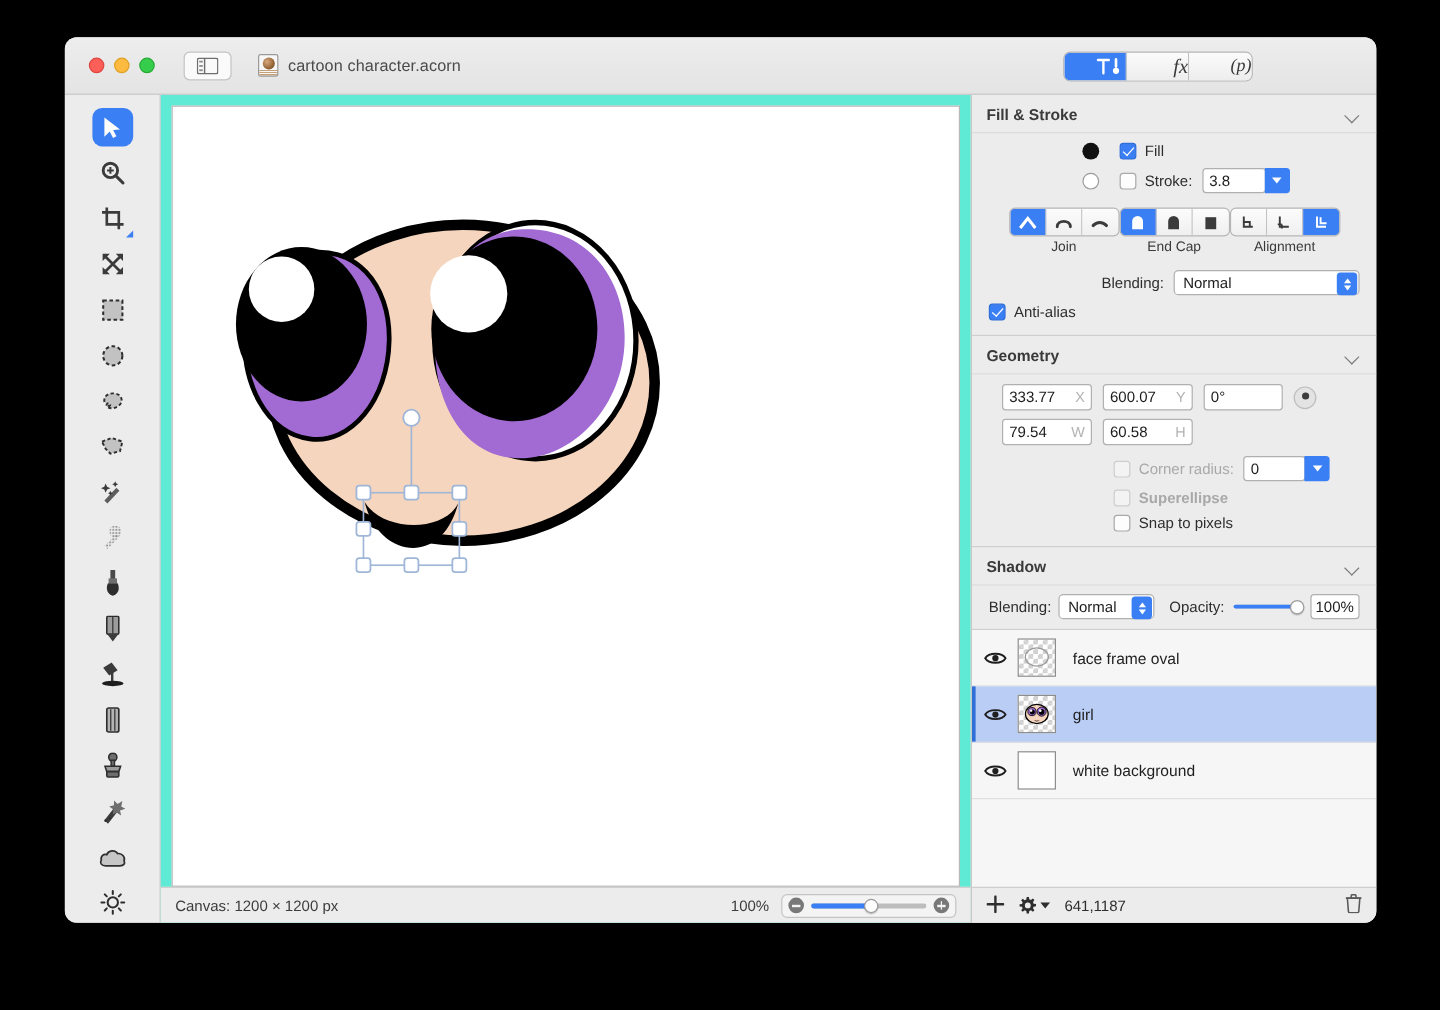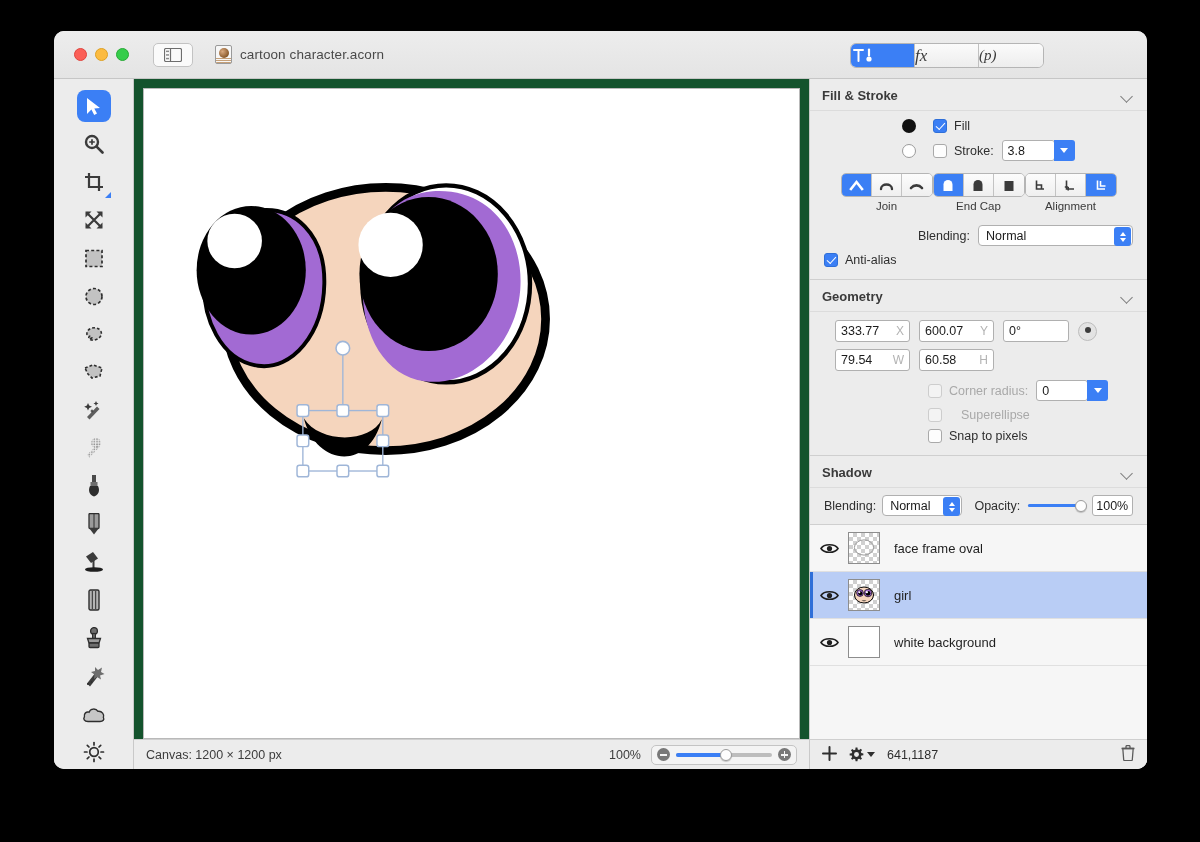--- a/index.html
+++ b/index.html
@@ -87,22 +87,22 @@
     position: absolute;
     right: 103px; top: 12px;
     display: flex;
     border: 1px solid #b5b5b5;
     border-radius: 6px;
     overflow: hidden;
     background: #f5f5f5;
     height: 25px;
   }
   .insp-btn {
-    width: 64px;
-    display: flex; align-items: center; justify-content: flex-start;
+    width: 52px;
+    display: flex; align-items: center; justify-content: flex-end;
     font-size: 14px;
     color: #3a3a3a;
     border-right: 1px solid #c0c0c0;
     background: linear-gradient(#fbfbfb,#ededed);
   }
   .insp-btn:last-child { border-right: none; }
   .insp-btn.active { background: #3b7ff5; color: #fff; }
   .insp-btn .fxlbl { font-family: "Liberation Serif", serif; font-style: italic; font-size: 17px; }
   .insp-btn .plbl { font-family: "Liberation Serif", serif; font-style: italic; font-size: 15px; }
 
@@ -137,21 +137,21 @@
   .tool .corner {
     position: absolute;
     right: 3px; bottom: 3px;
     width: 0; height: 0;
     border-left: 6px solid transparent;
     border-bottom: 6px solid #3b7ff5;
     z-index: 2;
   }
 
   
-  #canvas-col { flex: 1; display: flex; flex-direction: column; min-width: 0; background: #14532d; }
+  #canvas-col { flex: 1; display: flex; flex-direction: column; min-width: 0; background: #5eead4; }
   #canvas-outer {
     flex: 1;
     padding: 9px 9px 0 9px;
     display: flex;
     min-height: 0;
   }
   #canvas {
     flex: 1;
     background: #fff;
     border: 1px solid #b9b9b9;
@@ -836,21 +836,21 @@
         <div class="row" style="margin-top:9px;padding-left:104px;">
           <span class="cb dim"></span>
           <span class="lbl dim" style="margin-left:7px;">Corner radius:</span>
           <span class="txtfield" style="width:52px;margin-left:8px;">0</span>
           <span class="stepper">
               <span class="tri"></span>
             </span>
         </div>
         <div class="row" style="padding-left:104px;">
           <span class="cb dim"></span>
-          <span class="lbl dim" style="margin-left:19px;">Superellipse</span>
+          <span class="lbl dim" style="margin-left:7px;font-weight:bold;">Superellipse</span>
         </div>
         <div class="row" style="padding-left:104px;margin-bottom:0;">
           <span class="cb"></span>
           <span class="lbl" style="margin-left:7px;">Snap to pixels</span>
         </div>
       </div>
 
       <div class="sect-divider"></div>
 
       <div class="section-head">

